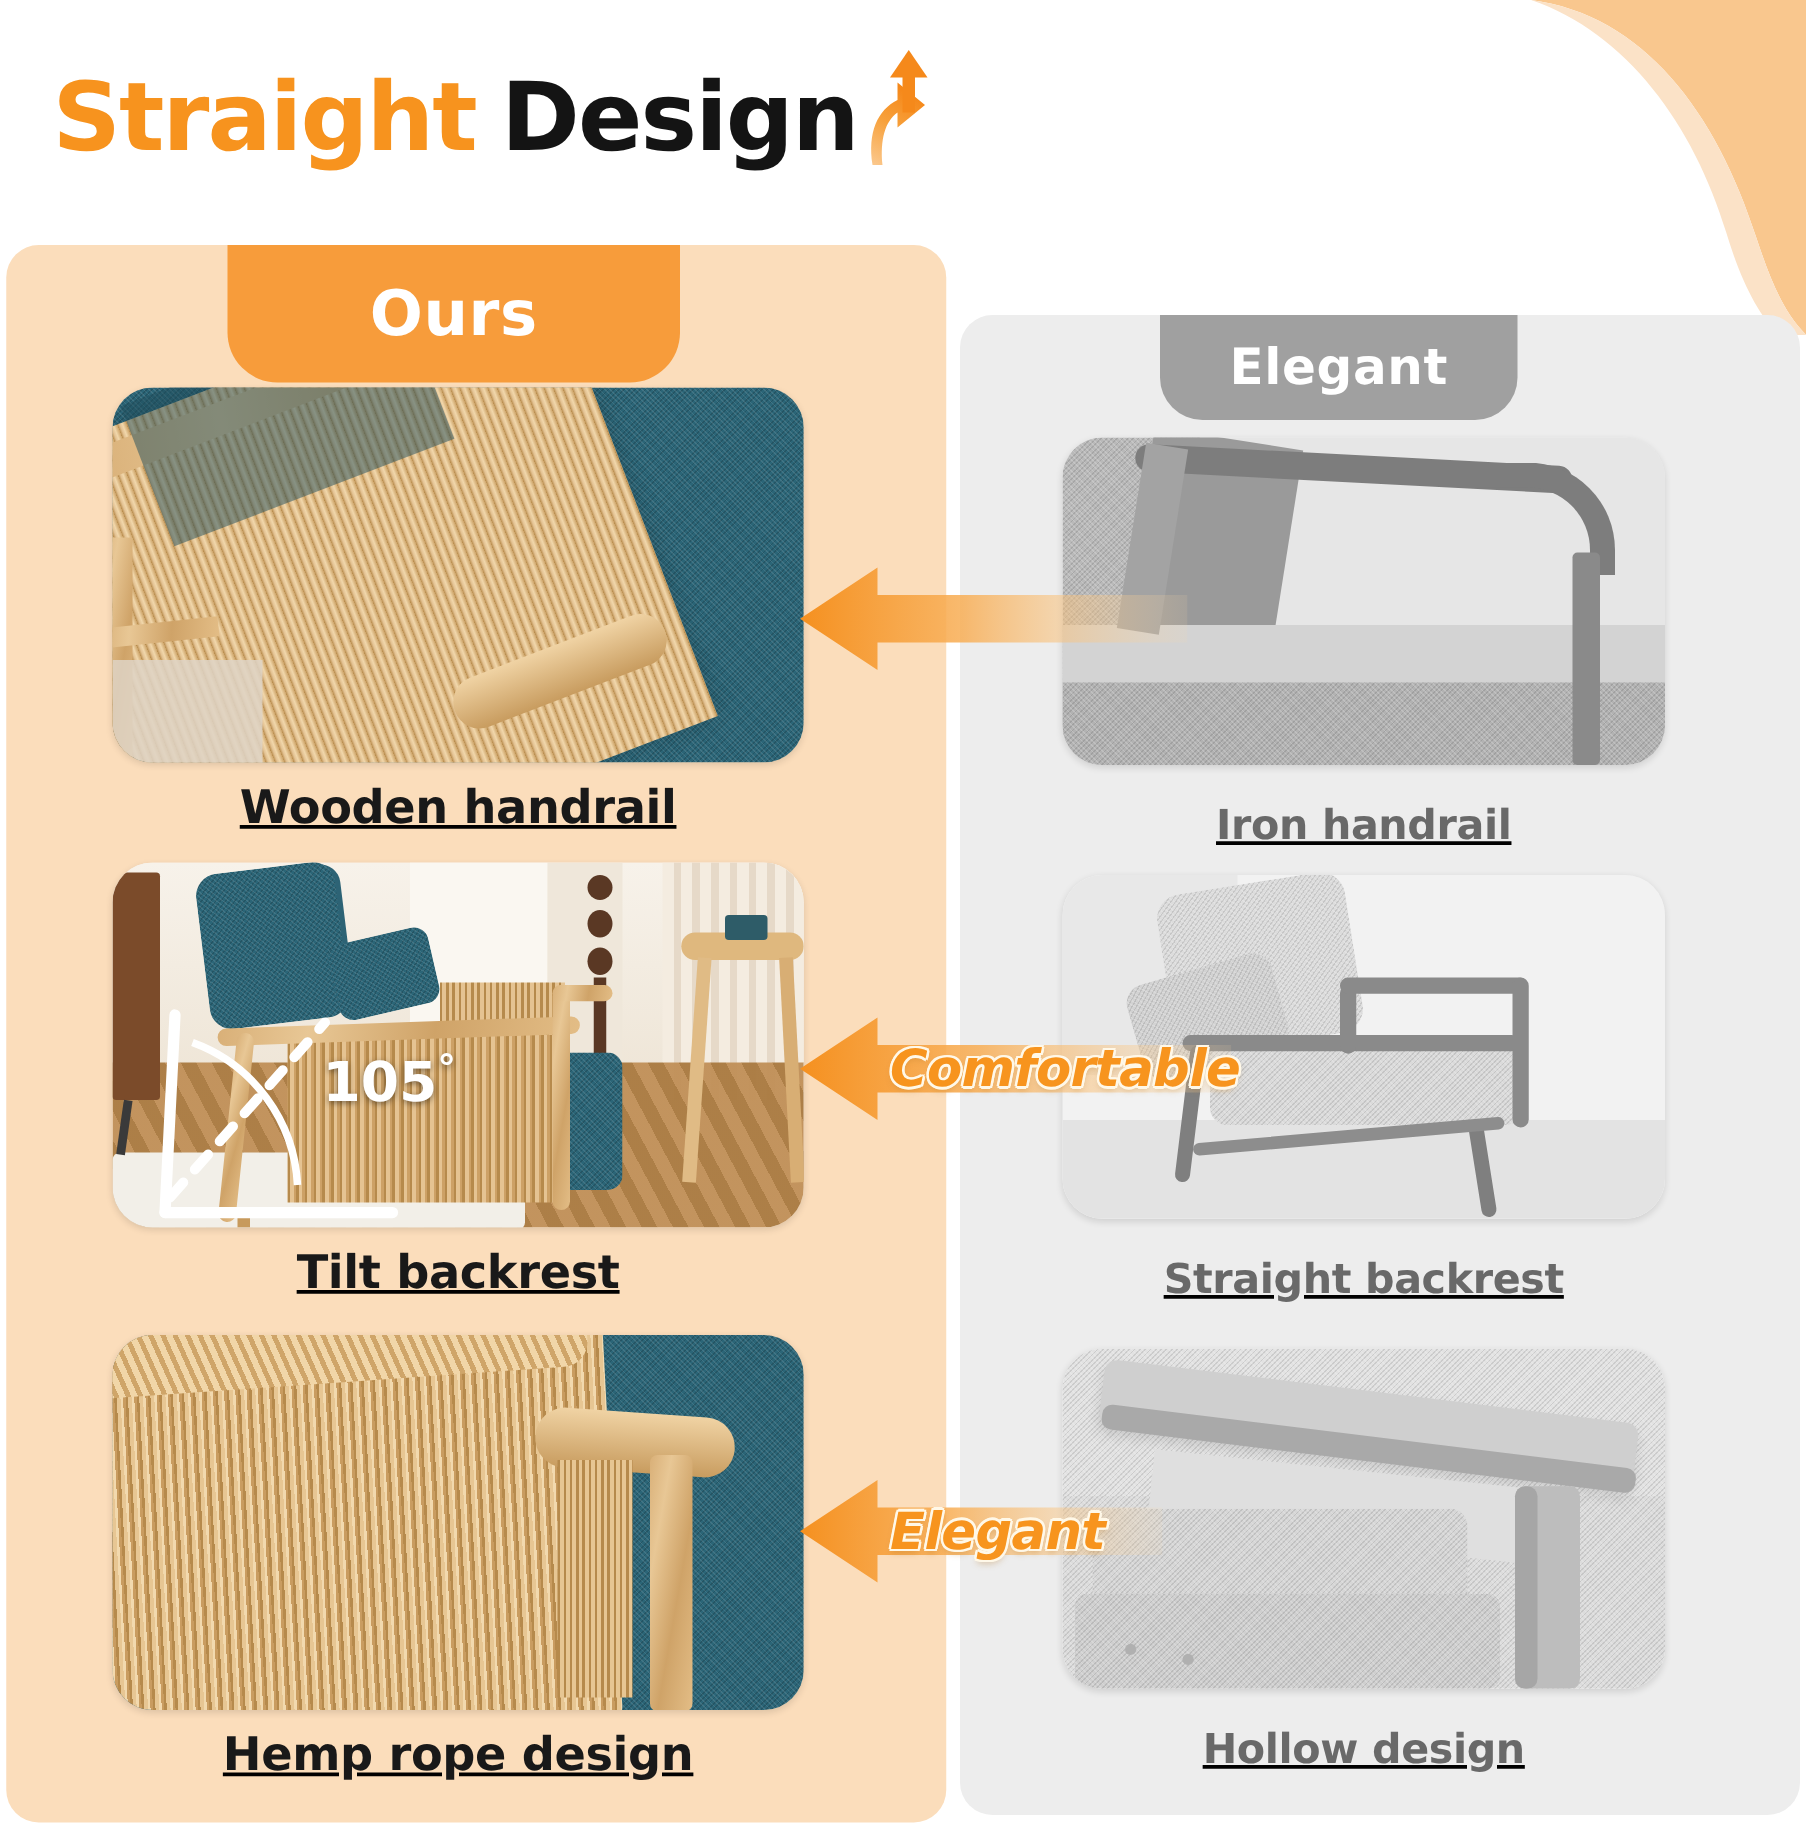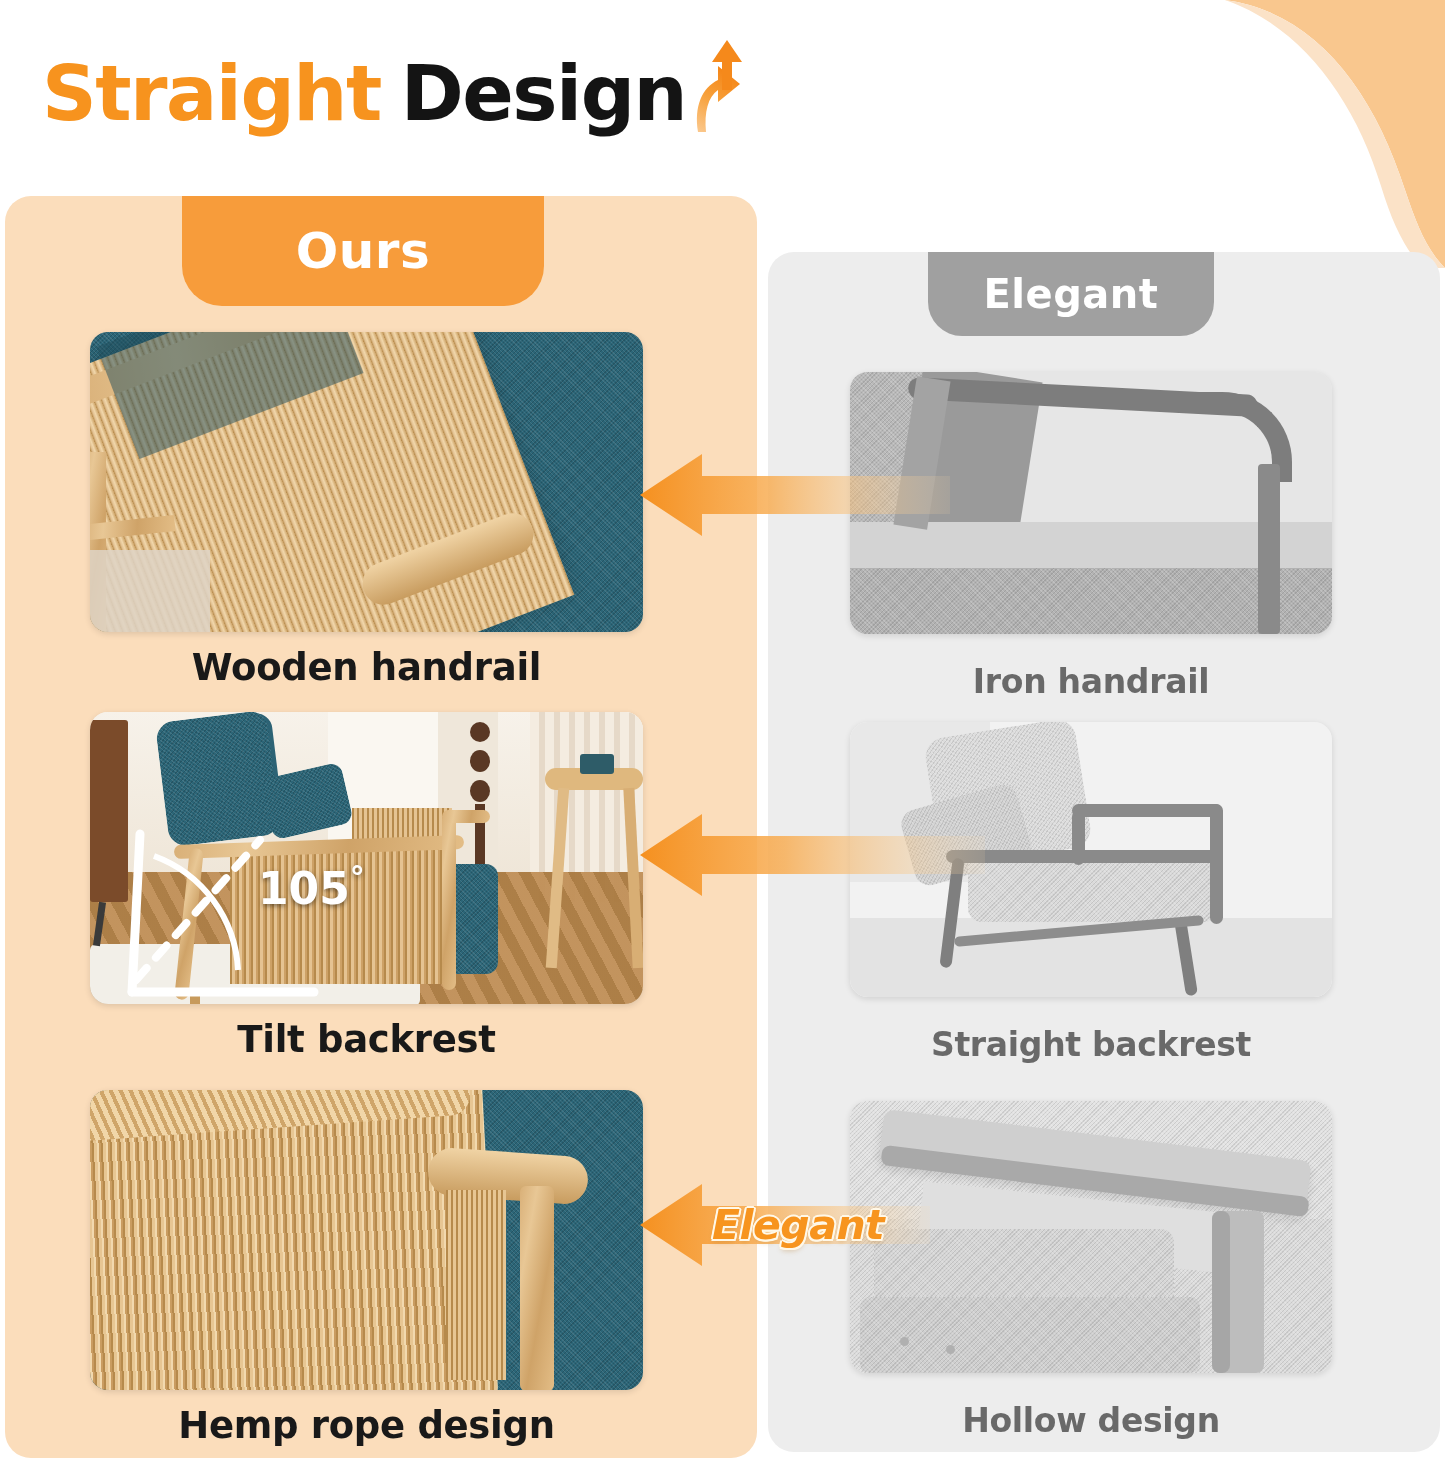--- a/index.html
+++ b/index.html
@@ -84,28 +84,28 @@
     background: #A0A0A0;
     border-radius: 0 0 34px 34px;
     font-size: 40px;
     letter-spacing: 0.5px;
   }
 
   
   .card {
     position: absolute;
     z-index: 3;
+    text-decoration: underline;
   }
   .card-photo {
     position: relative;
     width: 100%;
-    border-radius: 18px;
+    border-radius: 32px;
     overflow: hidden;
     box-shadow: 0 2px 6px rgba(0,0,0,0.12);
-    margin-top: 22px;
   }
   .card-caption {
     width: 100%;
     text-align: center;
     font-family: "DejaVu Sans", sans-serif;
   }
   .ours-caption {
     color: #191919;
     font-weight: bold;
     font-size: 37px;
@@ -421,20 +421,21 @@
   <svg width="345" height="94" viewBox="0 0 345 94" preserveAspectRatio="none">
     <defs>
       <linearGradient id="g2" x1="0" y1="0" x2="1" y2="0">
         <stop offset="0%" stop-color="#F5901F" stop-opacity="1"></stop>
         <stop offset="42%" stop-color="#F8AE55" stop-opacity="0.85"></stop>
         <stop offset="100%" stop-color="#FBD9A8" stop-opacity="0.12"></stop>
       </linearGradient>
     </defs>
     <path d="M0,47 L62,6 L62,28 L345,28 L345,66 L62,66 L62,88 Z" fill="url(#g2)"></path>
   </svg>
+  <span class="arrow-label">Comfortable</span>
 </div>
 
 <div class="arrow-callout" id="arrow-elegant">
   <svg width="290" height="94" viewBox="0 0 290 94" preserveAspectRatio="none">
     <defs>
       <linearGradient id="g3" x1="0" y1="0" x2="1" y2="0">
         <stop offset="0%" stop-color="#F5901F" stop-opacity="1"></stop>
         <stop offset="42%" stop-color="#F8AE55" stop-opacity="0.85"></stop>
         <stop offset="100%" stop-color="#FBD9A8" stop-opacity="0.12"></stop>
       </linearGradient>

